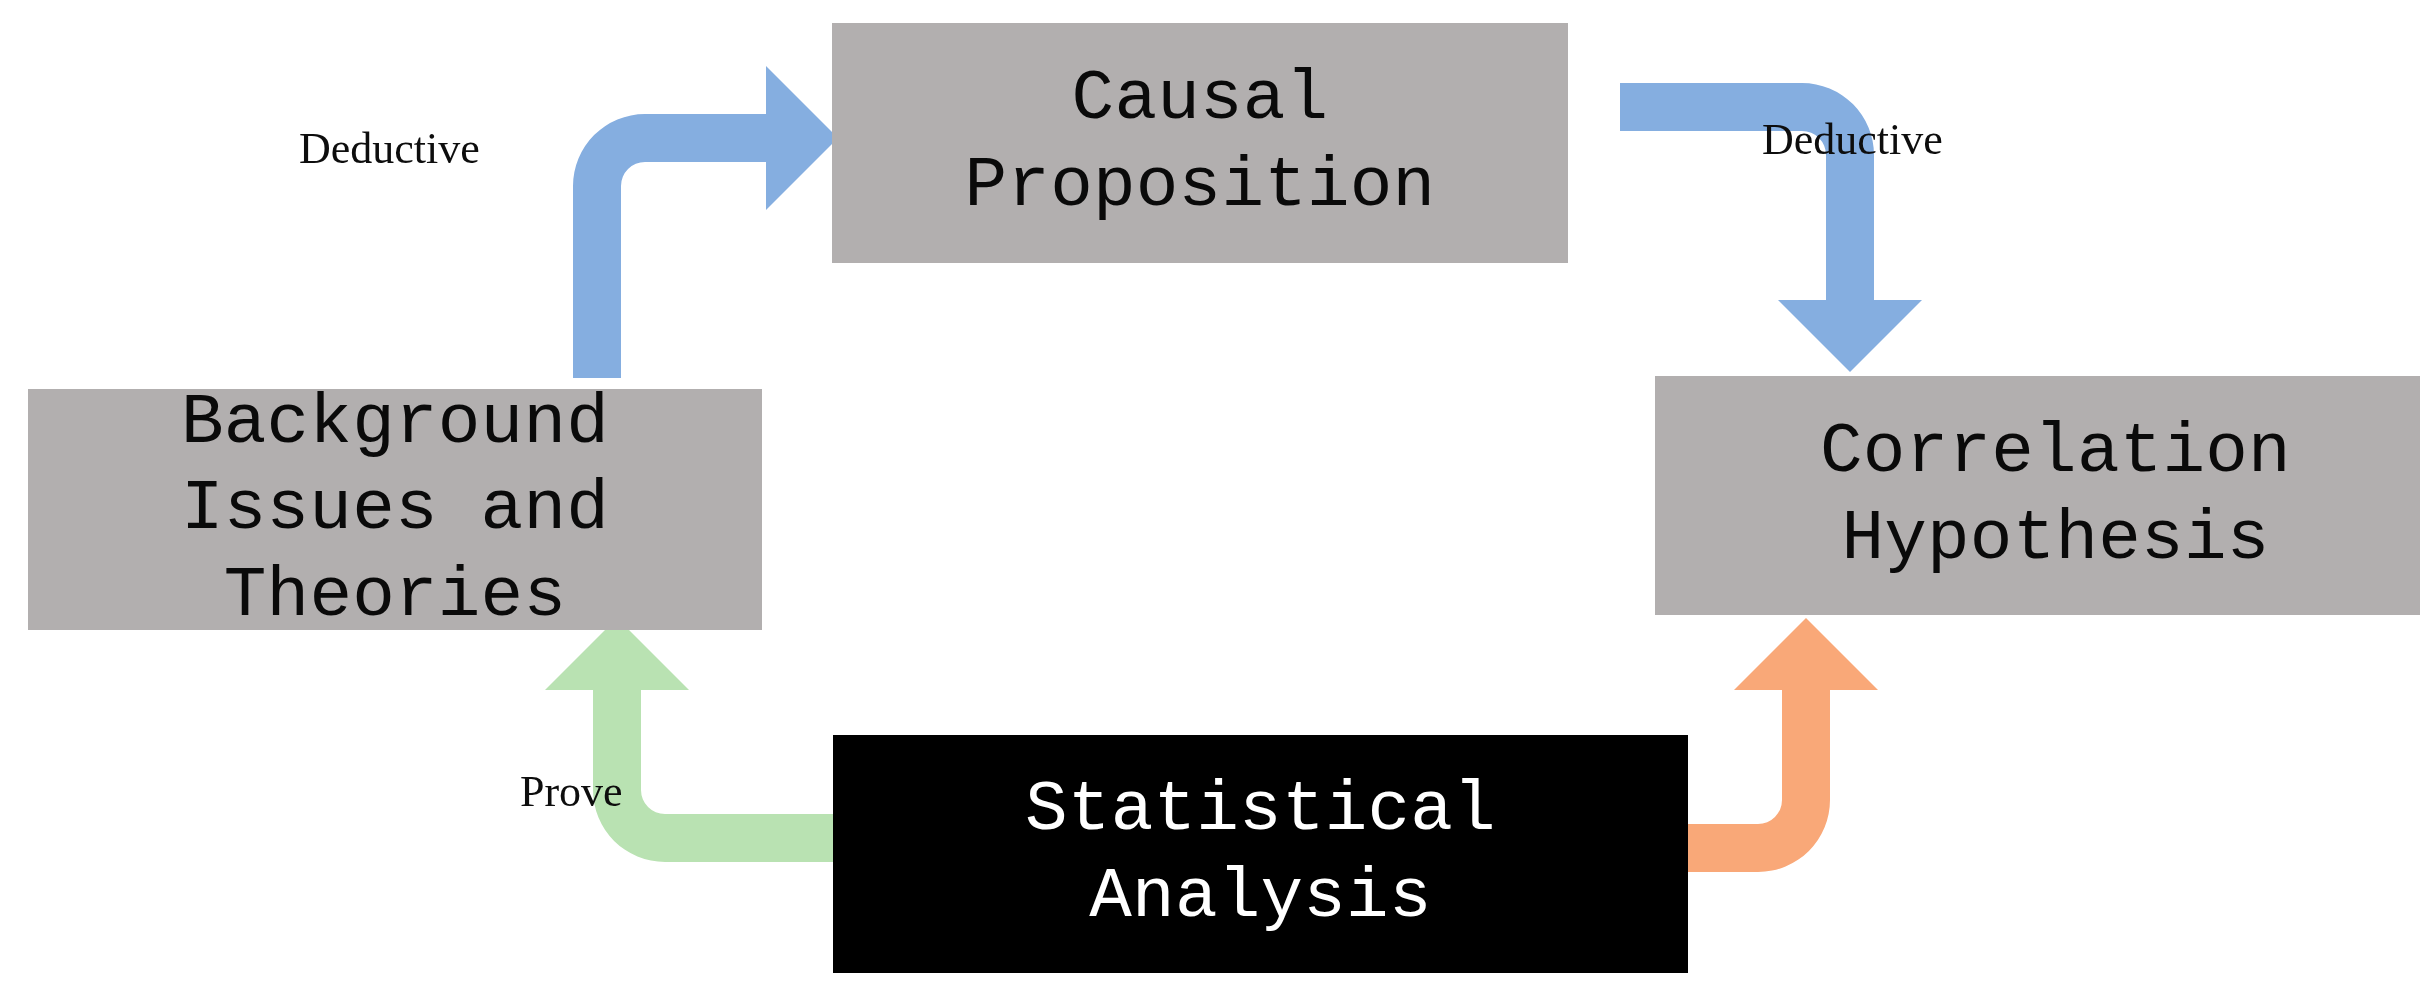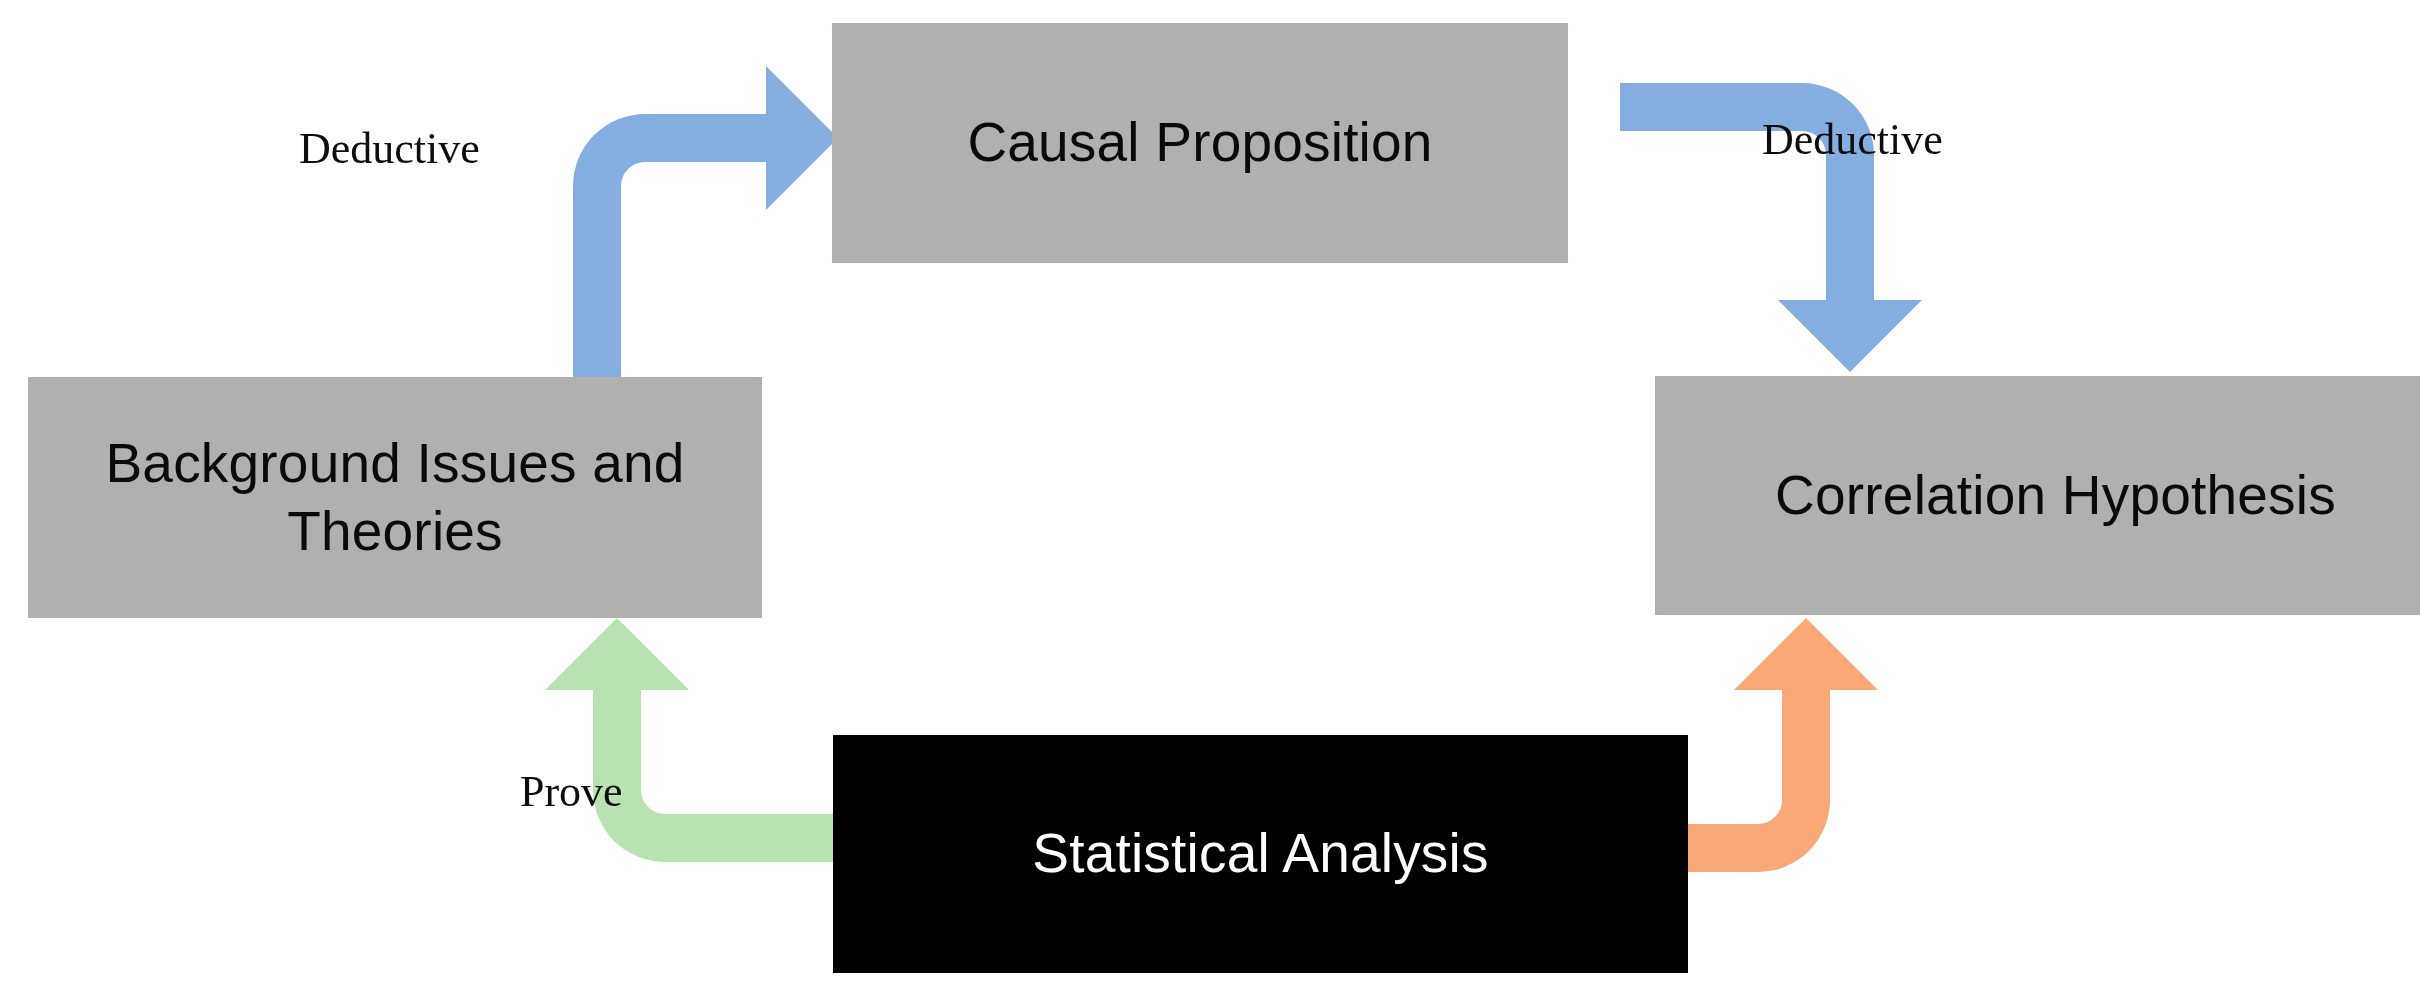--- a/index.html
+++ b/index.html
@@ -17,38 +17,38 @@
     background: #ffffff;
     overflow: hidden;
   }
   .node {
     position: absolute;
     display: flex;
     align-items: center;
     justify-content: center;
     text-align: center;
     box-sizing: border-box;
-    font-family: Liberation Sans, sans-serif;
-    font-size: 55px;
+    font-family: Liberation Mono, monospace;
+    font-size: 71px;
     line-height: 1.22;
     letter-spacing: 0.2px;
     padding: 4px 18px;
   }
   .node-gray {
     background: #b2afaf;
     color: #0a0a0a;
   }
   .node-black {
     background: #000000;
     color: #ffffff;
   }
 
   
   #node-causal-proposition  { left: 832px;  top: 23px;  width: 736px; height: 240px; }
-  #node-background-issues   { left: 28px;   top: 377px; width: 734px; height: 241px; }
+  #node-background-issues   { left: 28px;   top: 389px; width: 734px; height: 241px; }
   #node-correlation-hypo    { left: 1655px; top: 376px; width: 801px; height: 239px; }
   #node-statistical-analysis{ left: 833px;  top: 735px; width: 855px; height: 238px; }
 
   .arrow-layer {
     position: absolute;
     left: 0; top: 0;
     width: 2420px;
     height: 1002px;
     pointer-events: none;
   }

